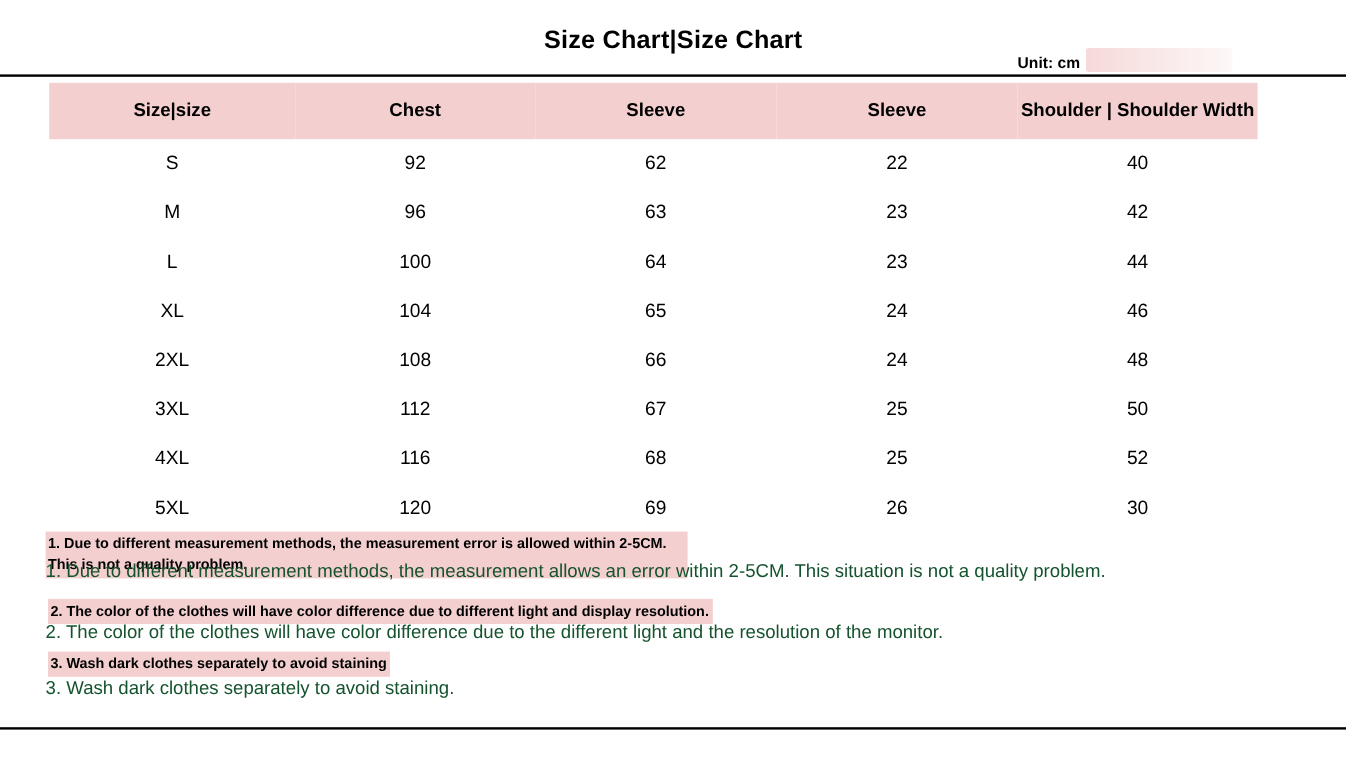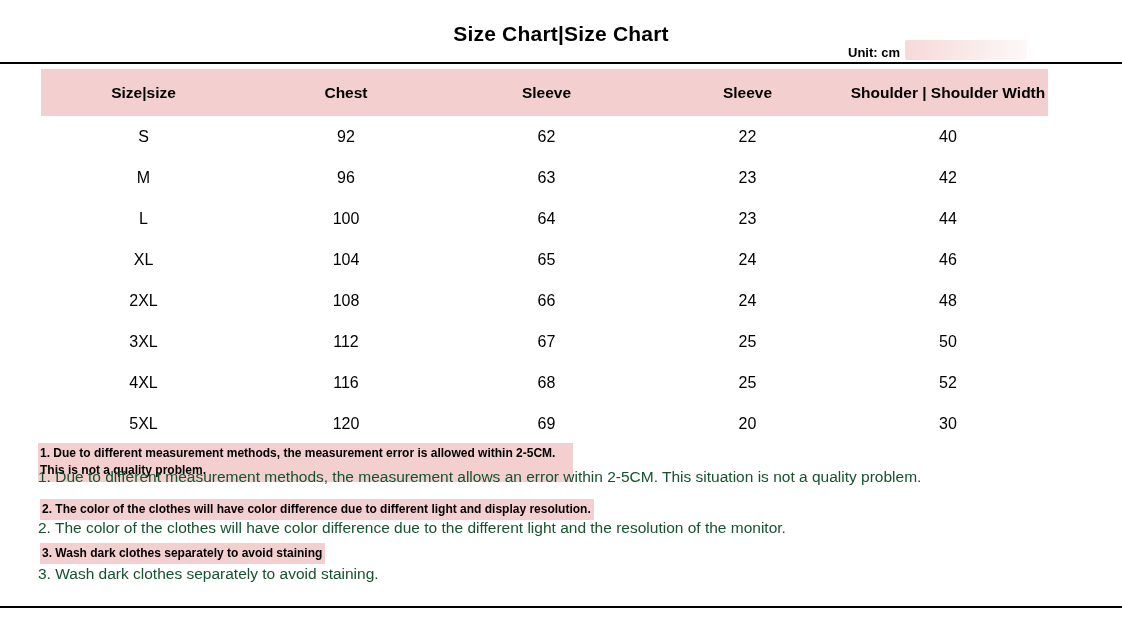--- a/index.html
+++ b/index.html
@@ -218,21 +218,21 @@
         <td>4XL</td>
         <td>116</td>
         <td>68</td>
         <td>25</td>
         <td>52</td>
       </tr>
       <tr>
         <td>5XL</td>
         <td>120</td>
         <td>69</td>
-        <td>20</td>
+        <td>26</td>
         <td>30</td>
       </tr>
     </tbody>
   </table>
 
   <div class="notes">
     <div class="note-group">
       <div class="note-cn n1-cn">1. Due to different measurement methods, the measurement error is allowed within 2-5CM. This is not a quality problem.</div>
     </div>
     <div class="note-group">

